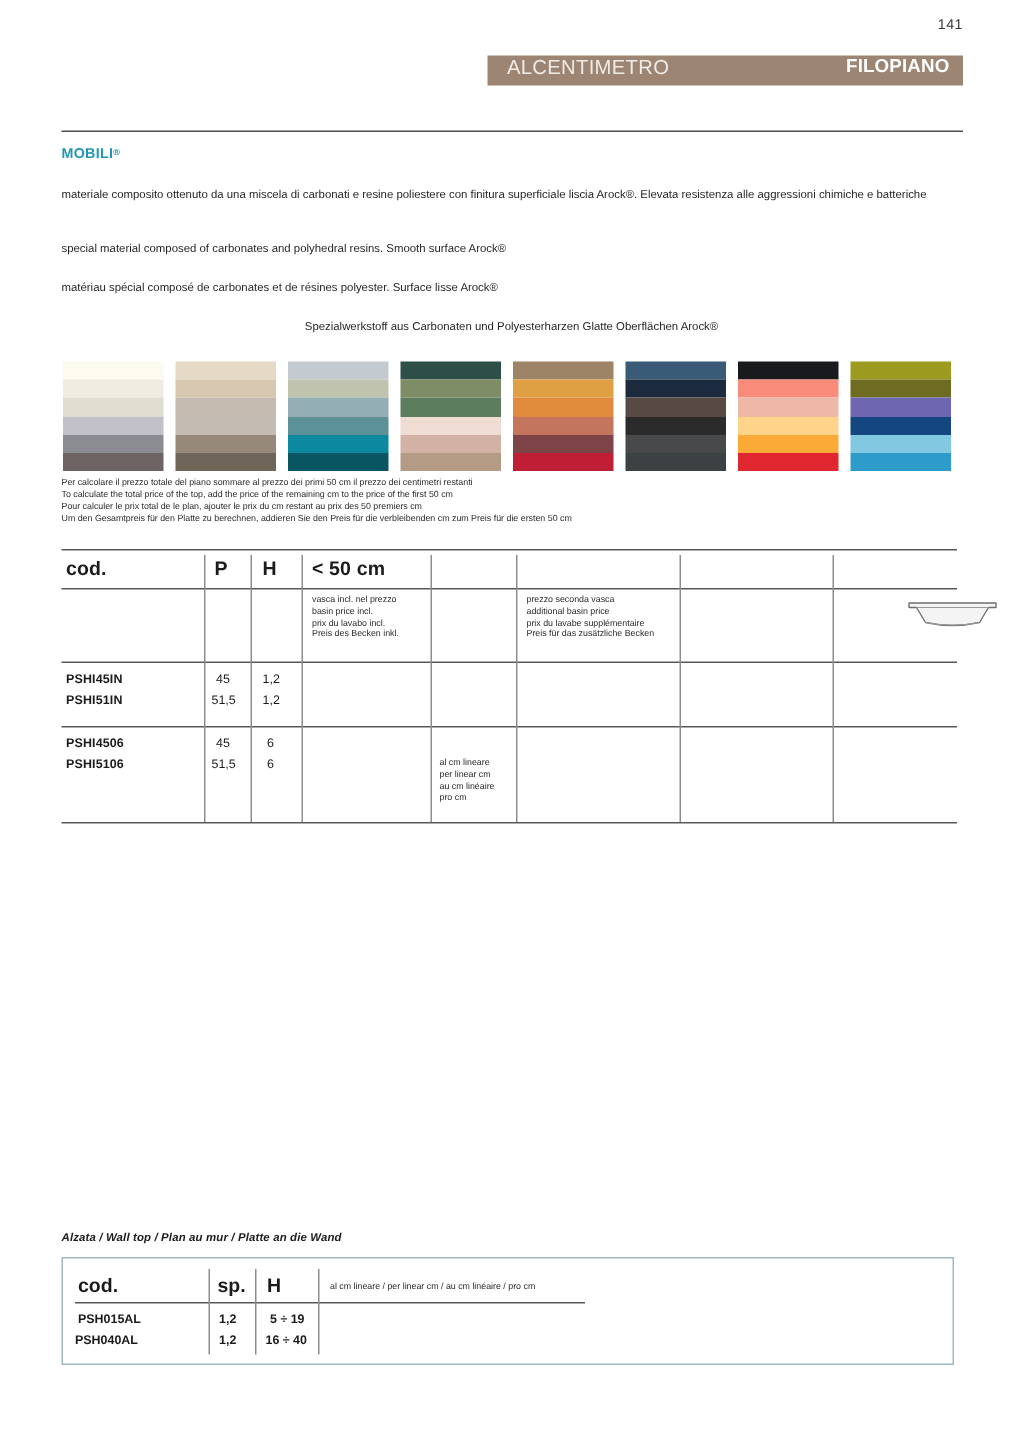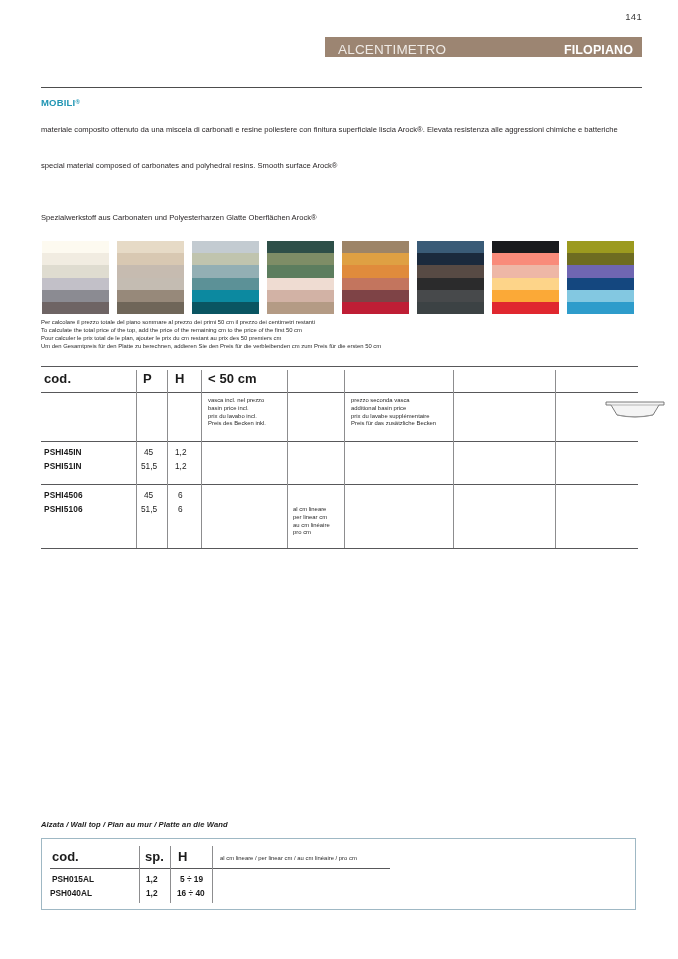--- a/index.html
+++ b/index.html
@@ -62,21 +62,21 @@
     transform-origin: left center;
   }
   .title-bar {
     position: absolute;
     left: 284px;
     top: 0;
     right: 0;
     height: 20px;
     background: #9c8572;
     display: flex;
-    align-items: flex-end;
+    align-items: flex-start;
     justify-content: space-between;
     box-sizing: border-box;
     padding: 0 9px 0 13px;
   }
   .title-bar-left {
     font-size: 13.5px;
     color: #efeae5;
     letter-spacing: .2px;
     font-weight: 400;
   }
@@ -112,21 +112,21 @@
     position: absolute;
     left: 41px;
     width: 600px;
     font-size: 7.6px;
     line-height: 11.5px;
     color: #231f20;
   }
   .desc.d0 { top: 124px; }
   .desc.d1 { top: 160px; }
   .desc.d2 { top: 186px; }
-  .desc.d3 { top: 212px; }
+  .desc.d3 { top: 212px; text-align: center; }
 
   
   .swatches {
     position: absolute;
     left: 42px;
     top: 241px;
     width: 592px;
     height: 73px;
     display: flex;
     gap: 8.5px;
@@ -283,20 +283,21 @@
       <span class="title-bar-right">FILOPIANO</span>
     </div>
   </div>
 
   <div class="top-rule"></div>
 
   <div class="material-title" style="color: rgb(33, 150, 180);"><span>MOBILI</span><span class="reg">®</span></div>
 
   <div class="desc d1">special material composed of carbonates and polyhedral resins. Smooth surface Arock®</div>
   <div class="desc d0">materiale composito ottenuto da una miscela di carbonati e resine poliestere con finitura superficiale liscia Arock®. Elevata resistenza alle aggressioni chimiche e batteriche</div>
+  <div class="desc d2">matériau spécial composé de carbonates et de résines polyester. Surface lisse Arock®</div>
   <div class="desc d3">Spezialwerkstoff aus Carbonaten und Polyesterharzen Glatte Oberflächen Arock®</div>
 
   <div class="swatches" id="swatch-grid">
       <div class="swatch-col">
         <div class="swatch-cell" style="background: rgb(253, 250, 240);"></div>
         <div class="swatch-cell" style="background: rgb(241, 236, 225);"></div>
         <div class="swatch-cell" style="background: rgb(223, 220, 208);"></div>
         <div class="swatch-cell" style="background: rgb(194, 192, 200);"></div>
         <div class="swatch-cell" style="background: rgb(139, 139, 146);"></div>
         <div class="swatch-cell" style="background: rgb(110, 100, 100);"></div>

